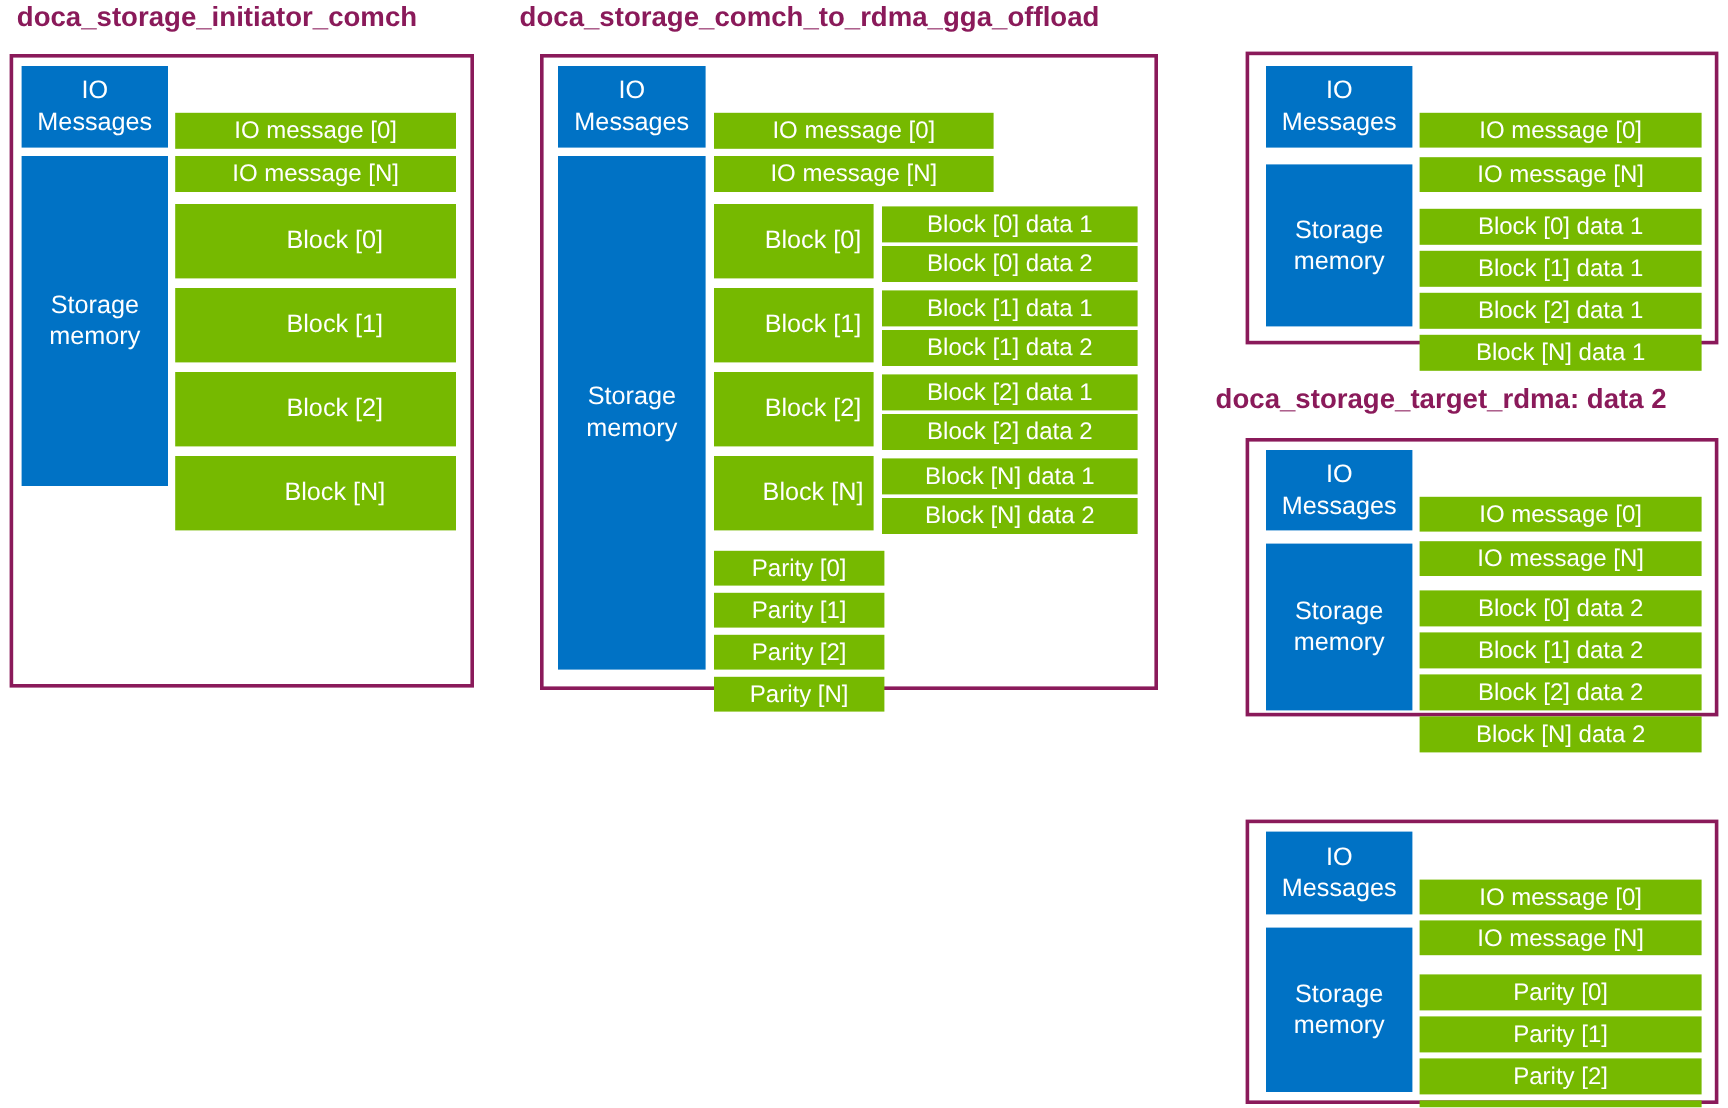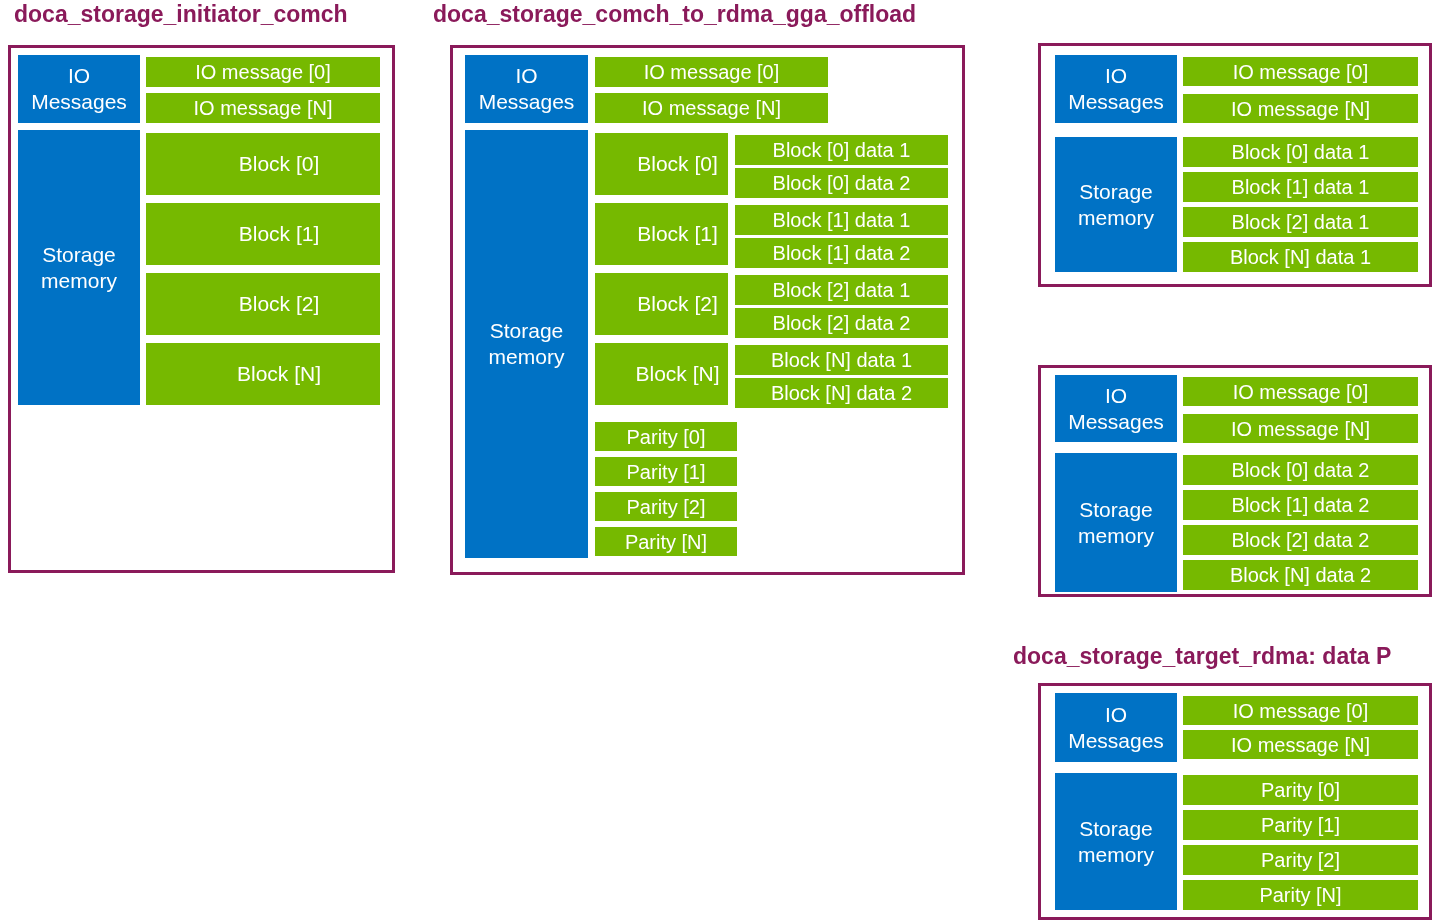--- a/index.html
+++ b/index.html
@@ -14,31 +14,31 @@
     font-family:"Liberation Sans", sans-serif;}
   .stage{position:relative;width:1440px;height:923px;background:var(--bg);overflow:hidden;}
   .panel-title{position:absolute;color:var(--magenta);font-weight:700;font-size:23px;
     white-space:nowrap;line-height:26px;}
   .panel{position:absolute;border:3px solid var(--magenta);background:var(--bg);}
   .bluebox{position:absolute;background:var(--blue);color:var(--boxtext);
     display:flex;flex-direction:column;align-items:center;justify-content:center;
     font-size:21px;line-height:26px;text-align:center;}
   .greenbox{position:absolute;background:var(--green);color:var(--boxtext);
     display:flex;align-items:center;justify-content:center;
-    font-size:20px;line-height:22px;text-align:center;white-space:nowrap;}
+    font-size:20px;line-height:22px;text-align:center;white-space:nowrap;margin-top:37px;}
   .greenbox.big{font-size:21px;padding-left:32px;}
 </style>
 </head>
 <body>
 
 <div class="stage">
 
   <div class="panel-title" style="left:14px;top:1px;">doca_storage_initiator_comch</div>
   <div class="panel-title" style="left:433px;top:1px;">doca_storage_comch_to_rdma_gga_offload</div>
-  <div class="panel-title" style="left:1013px;top:643px;">doca_storage_target_rdma: data P</div>
+  <div class="panel-title" style="left:1013px;top:319px;">doca_storage_target_rdma: data 2</div>
 
   <div class="panel" style="left:8px;top:45px;width:387px;height:528px;">
     <div class="bluebox" style="left:7px;top:7px;width:122px;height:68px;">
       <span>IO</span>
       <span>Messages</span>
     </div>
     <div class="greenbox" style="left:135px;top:9px;width:234px;height:30px;">IO message [0]</div>
     <div class="greenbox" style="left:135px;top:45px;width:234px;height:30px;">IO message [N]</div>
     <div class="bluebox" style="left:7px;top:82px;width:122px;height:275px;">
       <span>Storage</span>

